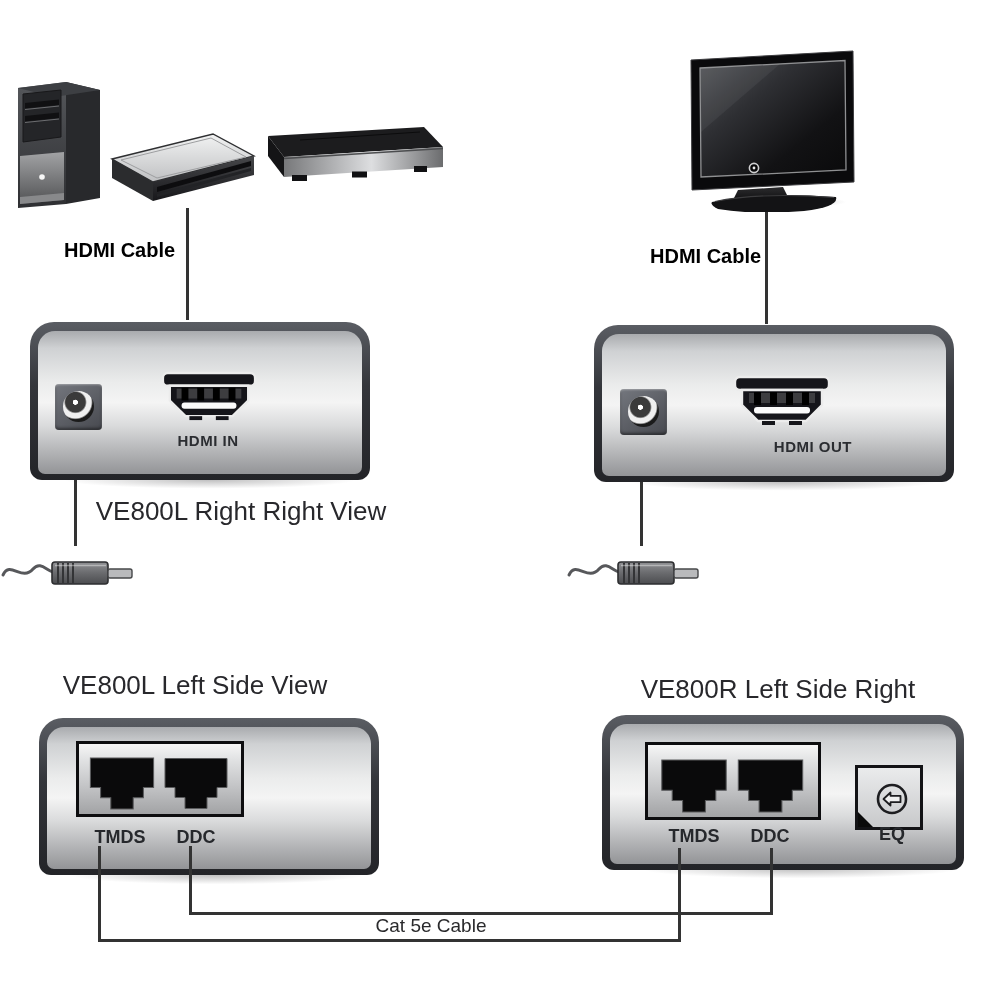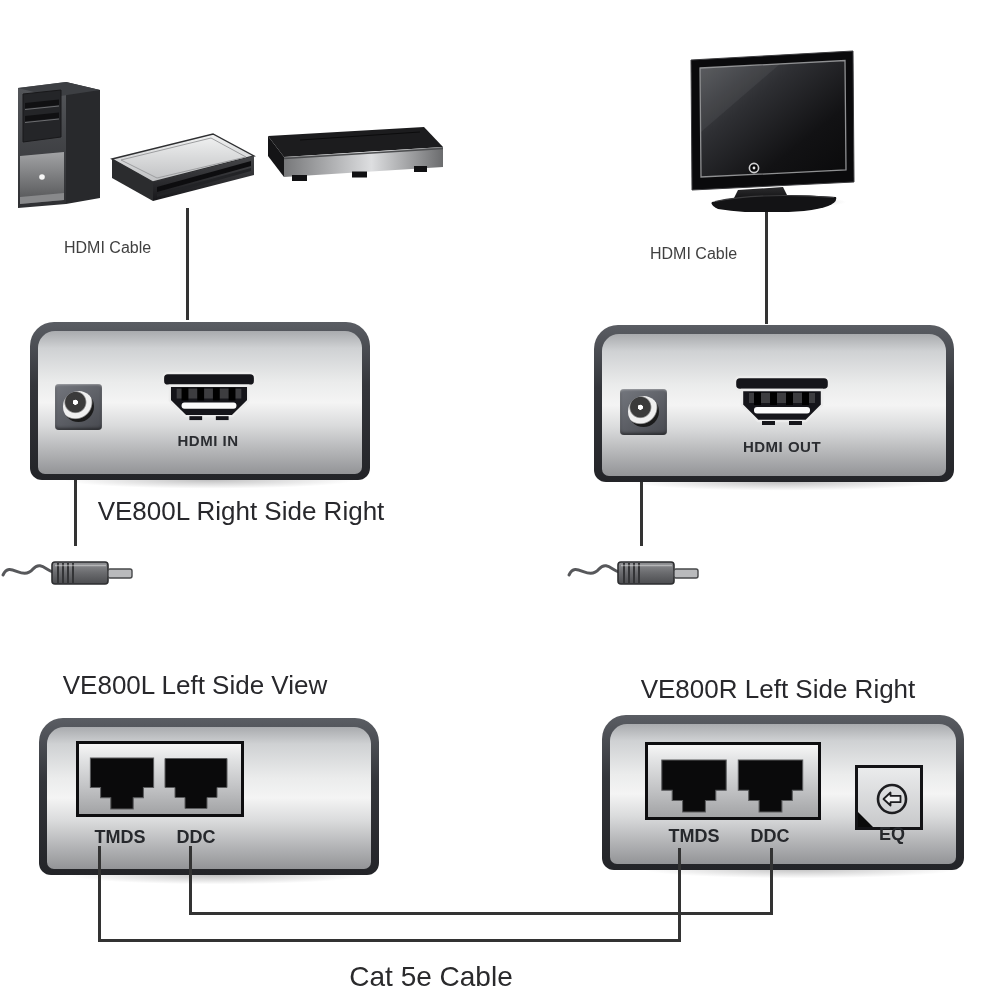--- a/index.html
+++ b/index.html
@@ -6,22 +6,22 @@
   #stage{
     position:relative;width:1000px;height:1000px;background:#fff;overflow:hidden;
     font-family:"Liberation Sans", sans-serif;color:#26272b;
   }
   .abs{position:absolute;}
   .t{position:absolute;white-space:nowrap;}
   .center{text-align:center;}
   .caption{font-size:26px;font-weight:400;color:#28282c;letter-spacing:0px;}
   .small-bold{font-size:15px;font-weight:bold;color:#2b2d31;letter-spacing:.5px;}
   .port-lbl{font-size:18px;font-weight:bold;color:#26282c;text-align:center;}
-  .hdmi-cable-lbl{font-size:16px;font-weight:normal;color:#404040;}
-  .cat5e-lbl{font-size:28px;font-weight:400;color:#2a2a2c;margin-top:46px;}
+  .hdmi-cable-lbl{font-size:20px;font-weight:bold;color:#000000;}
+  .cat5e-lbl{font-size:19px;font-weight:400;color:#2a2a2c;}
   .line-v{position:absolute;width:3px;background:#333;}
   .line-h{position:absolute;height:3px;background:#333;}
   
   .panel{
     position:absolute;border-radius:24px 24px 12px 12px;
     background:linear-gradient(180deg,#5a5d63 0%,#34363b 40%,#232428 100%);
   }
   .panel-body{
     position:absolute;left:8px;right:8px;top:9px;bottom:6px;
     border-radius:17px 17px 7px 7px;
@@ -192,36 +192,36 @@
     <div class="panel-body">
       <div class="dc-jack" style="left:17px;top:53px;">
         <div class="dc-hole"></div>
       </div>
       <svg class="abs" style="left:122px;top:40px;" width="98" height="57">
           <use href="#hdmiPort"></use>
         </svg>
       <div class="t small-bold center" style="left:120px;top:101px;width:100px;text-align:center;">HDMI IN</div>
     </div>
   </div>
-  <div class="t caption center" style="left:81px;top:496px;width:320px;">VE800L Right Side Right</div>
+  <div class="t caption center" style="left:81px;top:496px;width:320px;">VE800L Right Right View</div>
 
   <div class="line-v" style="left:74px;top:480px;height:66px;"></div>
   <svg class="abs" style="left:0;top:549px;" width="140" height="42">
       <use href="#dcPlug"></use>
     </svg>
 
   <div class="panel" style="left:594px;top:325px;width:360px;height:157px;">
     <div class="panel-body">
       <div class="dc-jack" style="left:18px;top:55px;">
         <div class="dc-hole"></div>
       </div>
       <svg class="abs" style="left:130px;top:41px;" width="100" height="58">
           <use href="#hdmiPort"></use>
         </svg>
-      <div class="t small-bold center" style="left:126px;top:104px;width:108px;">HDMI OUT</div>
+      <div class="t small-bold center" style="left:142px;top:104px;width:108px;text-align:right;">HDMI OUT</div>
     </div>
   </div>
 
   <div class="line-v" style="left:639.5px;top:482px;height:64px;"></div>
   <svg class="abs" style="left:566px;top:549px;" width="140" height="42">
       <use href="#dcPlug"></use>
     </svg>
 
   <div class="t caption center" style="left:35px;top:670px;width:320px;">VE800L Left Side View</div>
   <div class="panel" style="left:39px;top:718px;width:340px;height:157px;">

